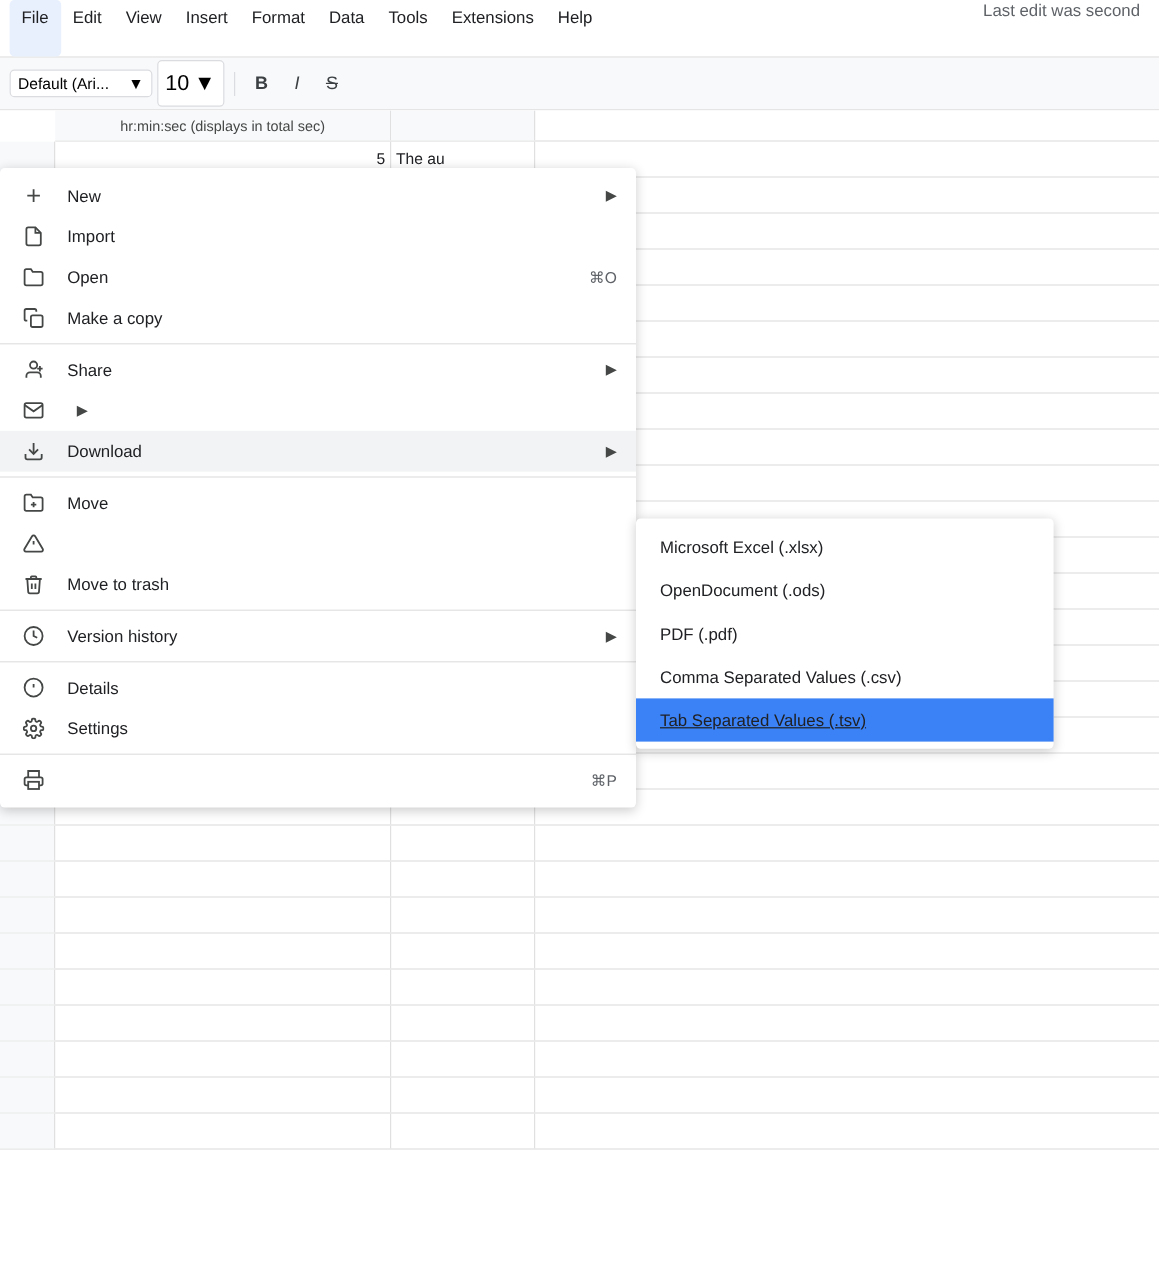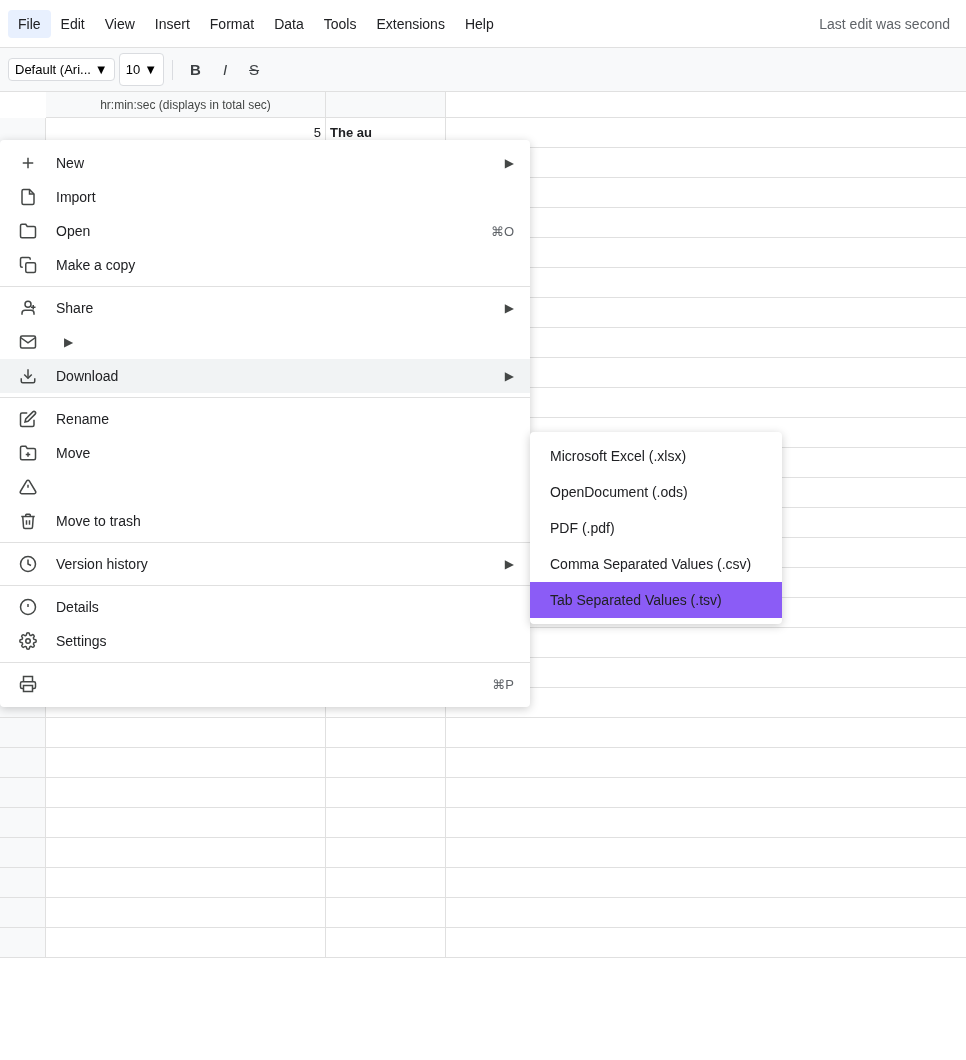--- a/index.html
+++ b/index.html
@@ -9,21 +9,20 @@
       background: #fff;
       width: 966px;
       height: 1060px;
       overflow: hidden;
       position: relative;
     }
 
     
     .menubar {
       display: flex;
-      align-items: center;
       height: 48px;
       background: #fff;
       border-bottom: 1px solid #e0e0e0;
       padding: 0 8px;
       position: relative;
       z-index: 10;
     }
     .menubar-item {
       padding: 6px 10px;
       cursor: pointer;
@@ -64,29 +63,29 @@
     .toolbar-separator { width: 1px; height: 20px; background: #dadce0; margin: 0 4px; }
     .font-select {
       display: flex;
       align-items: center;
       border: 1px solid #dadce0;
       border-radius: 4px;
       padding: 3px 6px;
       font-size: 13px;
       cursor: pointer;
       background: #fff;
-      gap: 4px;
+      gap: 16px;
     }
     .font-size-select {
       display: flex;
       align-items: center;
       border: 1px solid #dadce0;
       border-radius: 4px;
       padding: 8px 6px;
-      font-size: 13px;
+      font-size: 18px;
       cursor: pointer;
       background: #fff;
       gap: 4px;
     }
     .bold { font-weight: bold; font-size: 15px; }
     .italic { font-style: italic; font-size: 15px; }
     .strikethrough { text-decoration: line-through; font-size: 15px; }
 
     
     .spreadsheet-area {
@@ -196,36 +195,36 @@
       height: 1px;
       background: #e0e0e0;
       margin: 4px 0;
     }
 
     
     .download-submenu {
       position: absolute;
       top: 340px;
       left: 530px;
-      width: 252px;
+      width: 348px;
       background: #fff;
       border-radius: 4px;
       box-shadow: 0 2px 10px rgba(0,0,0,0.2);
       z-index: 300;
       padding: 6px 0;
     }
     .submenu-item {
       display: flex;
       align-items: center;
       padding: 10px 20px;
       cursor: pointer;
       font-size: 14px;
       color: #202124;
     }
-    .submenu-item.active { background: #8b5cf6; }
+    .submenu-item.active { background: #3b82f6; text-decoration: underline; }
   </style>
 </head>
 <body>
 
 <div class="menubar">
   <div class="menubar-item active">File</div>
   <div class="menubar-item">Edit</div>
   <div class="menubar-item">View</div>
   <div class="menubar-item">Insert</div>
   <div class="menubar-item">Format</div>
@@ -255,21 +254,21 @@
 
   <div class="col-headers">
     <div class="col-header" style="width:280px;">hr:min:sec (displays in total sec)</div>
     <div class="col-header" style="width:120px;"></div>
   </div>
 
   <div class="grid">
     <div class="grid-row">
       <div class="row-num"></div>
       <div class="cell right-align" style="width:280px;">5</div>
-      <div class="cell" style="width:120px;font-weight:bold;">The au</div>
+      <div class="cell" style="width:120px;">The au</div>
     </div>
     <div class="grid-row">
       <div class="row-num"></div>
       <div class="cell" style="width:280px;"></div>
       <div class="cell" style="width:120px;">The ta</div>
     </div>
     <div class="grid-row">
       <div class="row-num"></div>
       <div class="cell right-align" style="width:280px;">17</div>
       <div class="cell" style="width:120px;">"Welco</div>
@@ -475,29 +474,20 @@
             <path d="M21 15v4a2 2 0 0 1-2 2H5a2 2 0 0 1-2-2v-4"></path>
             <polyline points="7 10 12 15 17 10"></polyline>
             <line x1="12" y1="15" x2="12" y2="3"></line>
           </svg>
       </span>
       <span class="menu-label">Download</span>
       <span class="menu-arrow">▶</span>
     </div>
     <div class="menu-divider"></div>
 
-    <div class="menu-item">
-      <span class="menu-icon">
-        <svg width="18" height="18" viewBox="0 0 24 24" fill="none" stroke="#444746" stroke-width="2">
-            <path d="M11 4H4a2 2 0 0 0-2 2v14a2 2 0 0 0 2 2h14a2 2 0 0 0 2-2v-7"></path>
-            <path d="M18.5 2.5a2.121 2.121 0 0 1 3 3L12 15l-4 1 1-4 9.5-9.5z"></path>
-          </svg>
-      </span>
-      <span class="menu-label">Rename</span>
-    </div>
 
     <div class="menu-item">
       <span class="menu-icon">
         <svg width="18" height="18" viewBox="0 0 24 24" fill="none" stroke="#444746" stroke-width="2">
             <path d="M22 19a2 2 0 0 1-2 2H4a2 2 0 0 1-2-2V5a2 2 0 0 1 2-2h5l2 3h9a2 2 0 0 1 2 2z"></path>
             <line x1="12" y1="11" x2="12" y2="17"></line>
             <line x1="9" y1="14" x2="15" y2="14"></line>
           </svg>
       </span>
       <span class="menu-label">Move</span>

